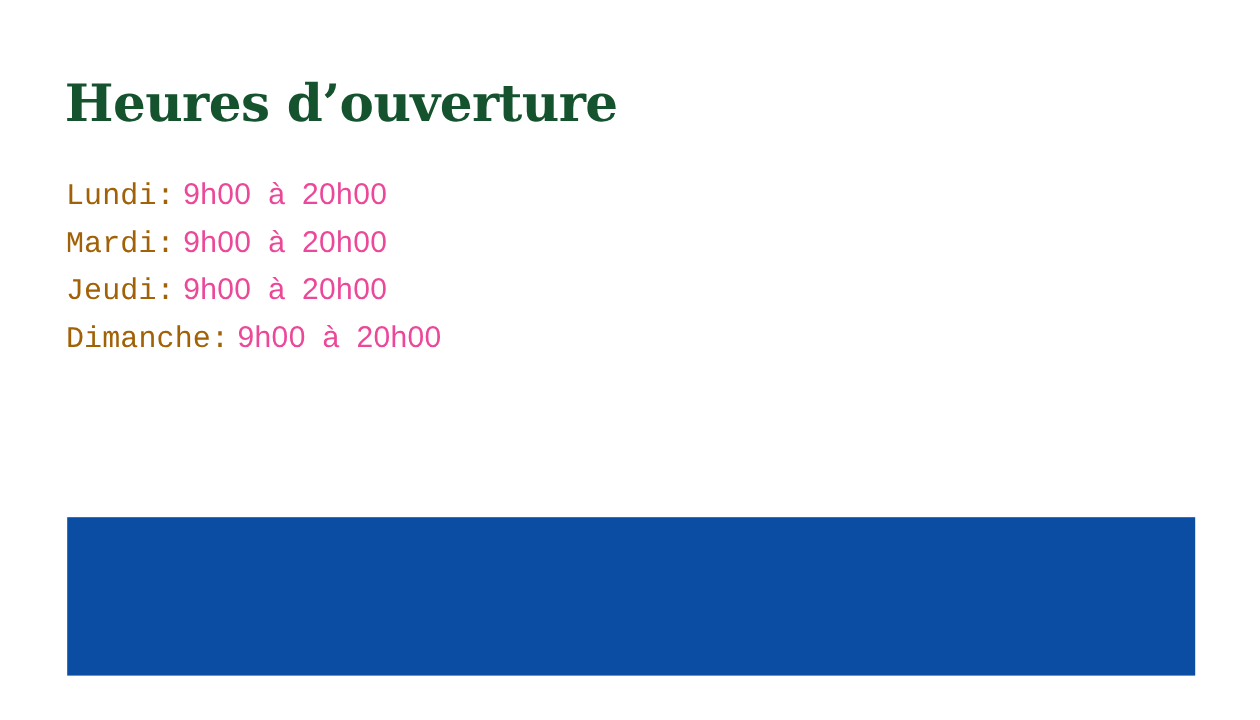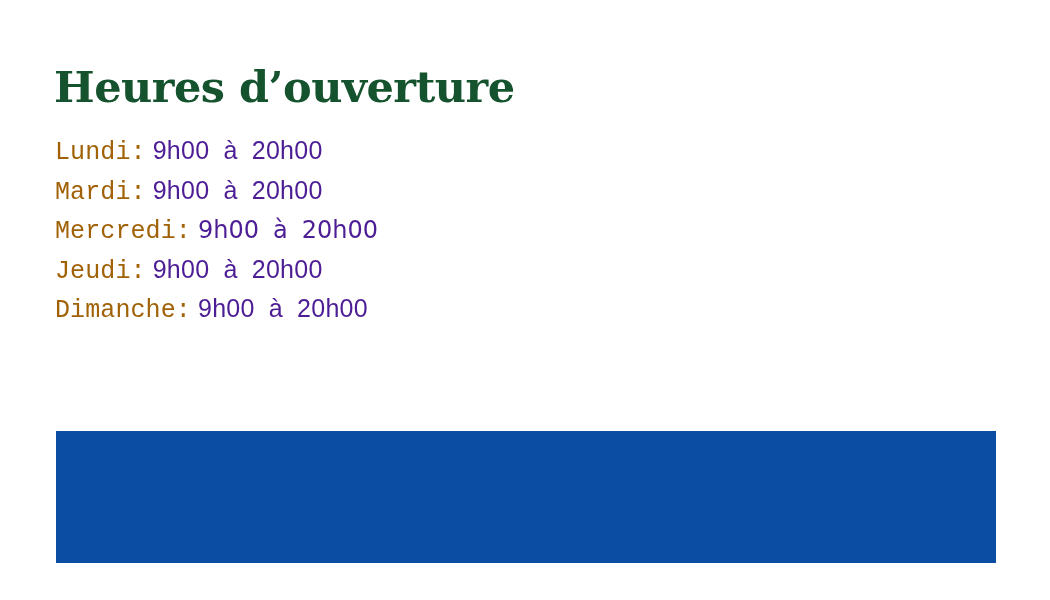--- a/index.html
+++ b/index.html
@@ -52,24 +52,25 @@
   }
 
   .day-label {
     color: #a16207;
     font-size: 25px;
     letter-spacing: 0.1px;
     font-family: Liberation Mono, monospace;
   }
 
   .time-value {
-    color: #4c1d95;
+    color: #ec4899;
     font-size: 25px;
     margin-left: 7px;
     letter-spacing: 0.3px;
+    margin-top: 12px;
   }
 
   .sep {
     display: inline-block;
     padding: 0 7px;
   }
 
   
   .hours-row.variant .time-value {
     font-family: "DejaVu Sans", sans-serif;
@@ -97,23 +98,20 @@
   <div class="hours-list">
 
     <div class="hours-row">
       <span class="day-label">Lundi:</span><span class="time-value">9h00</span><span class="sep time-value">à</span><span class="time-value">20h00</span>
     </div>
 
     <div class="hours-row">
       <span class="day-label">Mardi:</span><span class="time-value">9h00</span><span class="sep time-value">à</span><span class="time-value">20h00</span>
     </div>
 
-    <div class="hours-row variant">
-      <span class="day-label">Mercredi:</span><span class="time-value">9h00</span><span class="sep time-value">à</span><span class="time-value">20h00</span>
-    </div>
 
     <div class="hours-row">
       <span class="day-label">Jeudi:</span><span class="time-value">9h00</span><span class="sep time-value">à</span><span class="time-value">20h00</span>
     </div>
 
     <div class="hours-row">
       <span class="day-label">Dimanche:</span><span class="time-value">9h00</span><span class="sep time-value">à</span><span class="time-value">20h00</span>
     </div>
 
 

